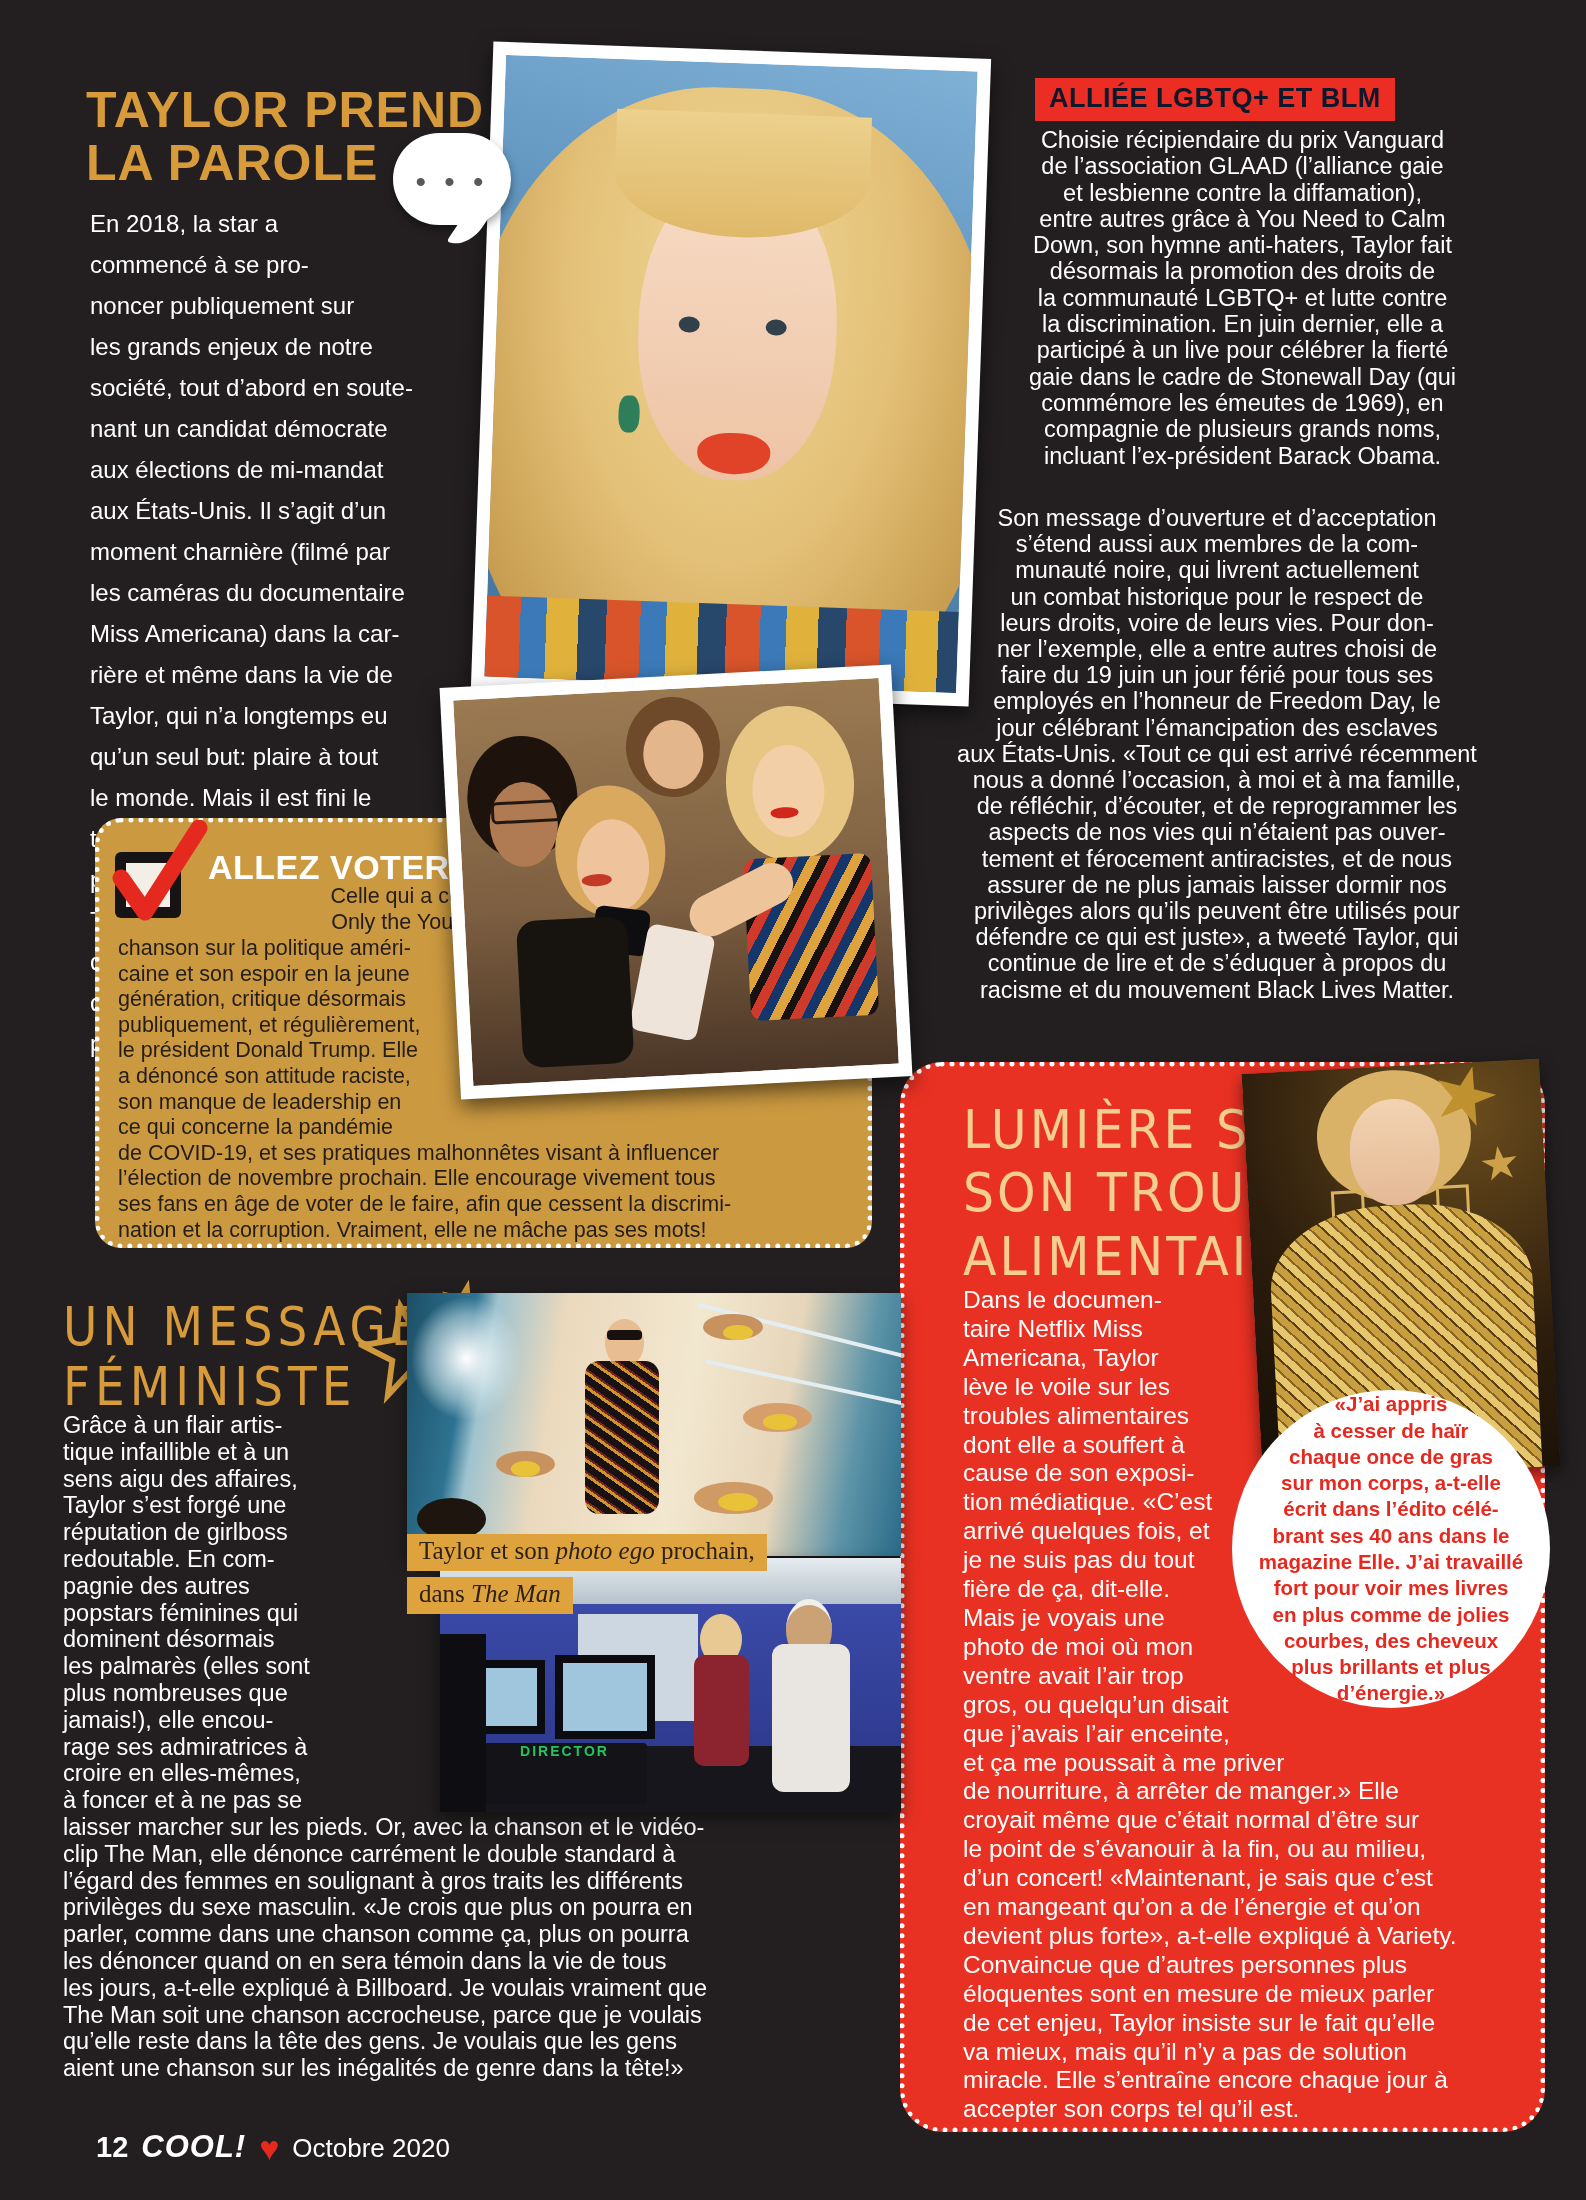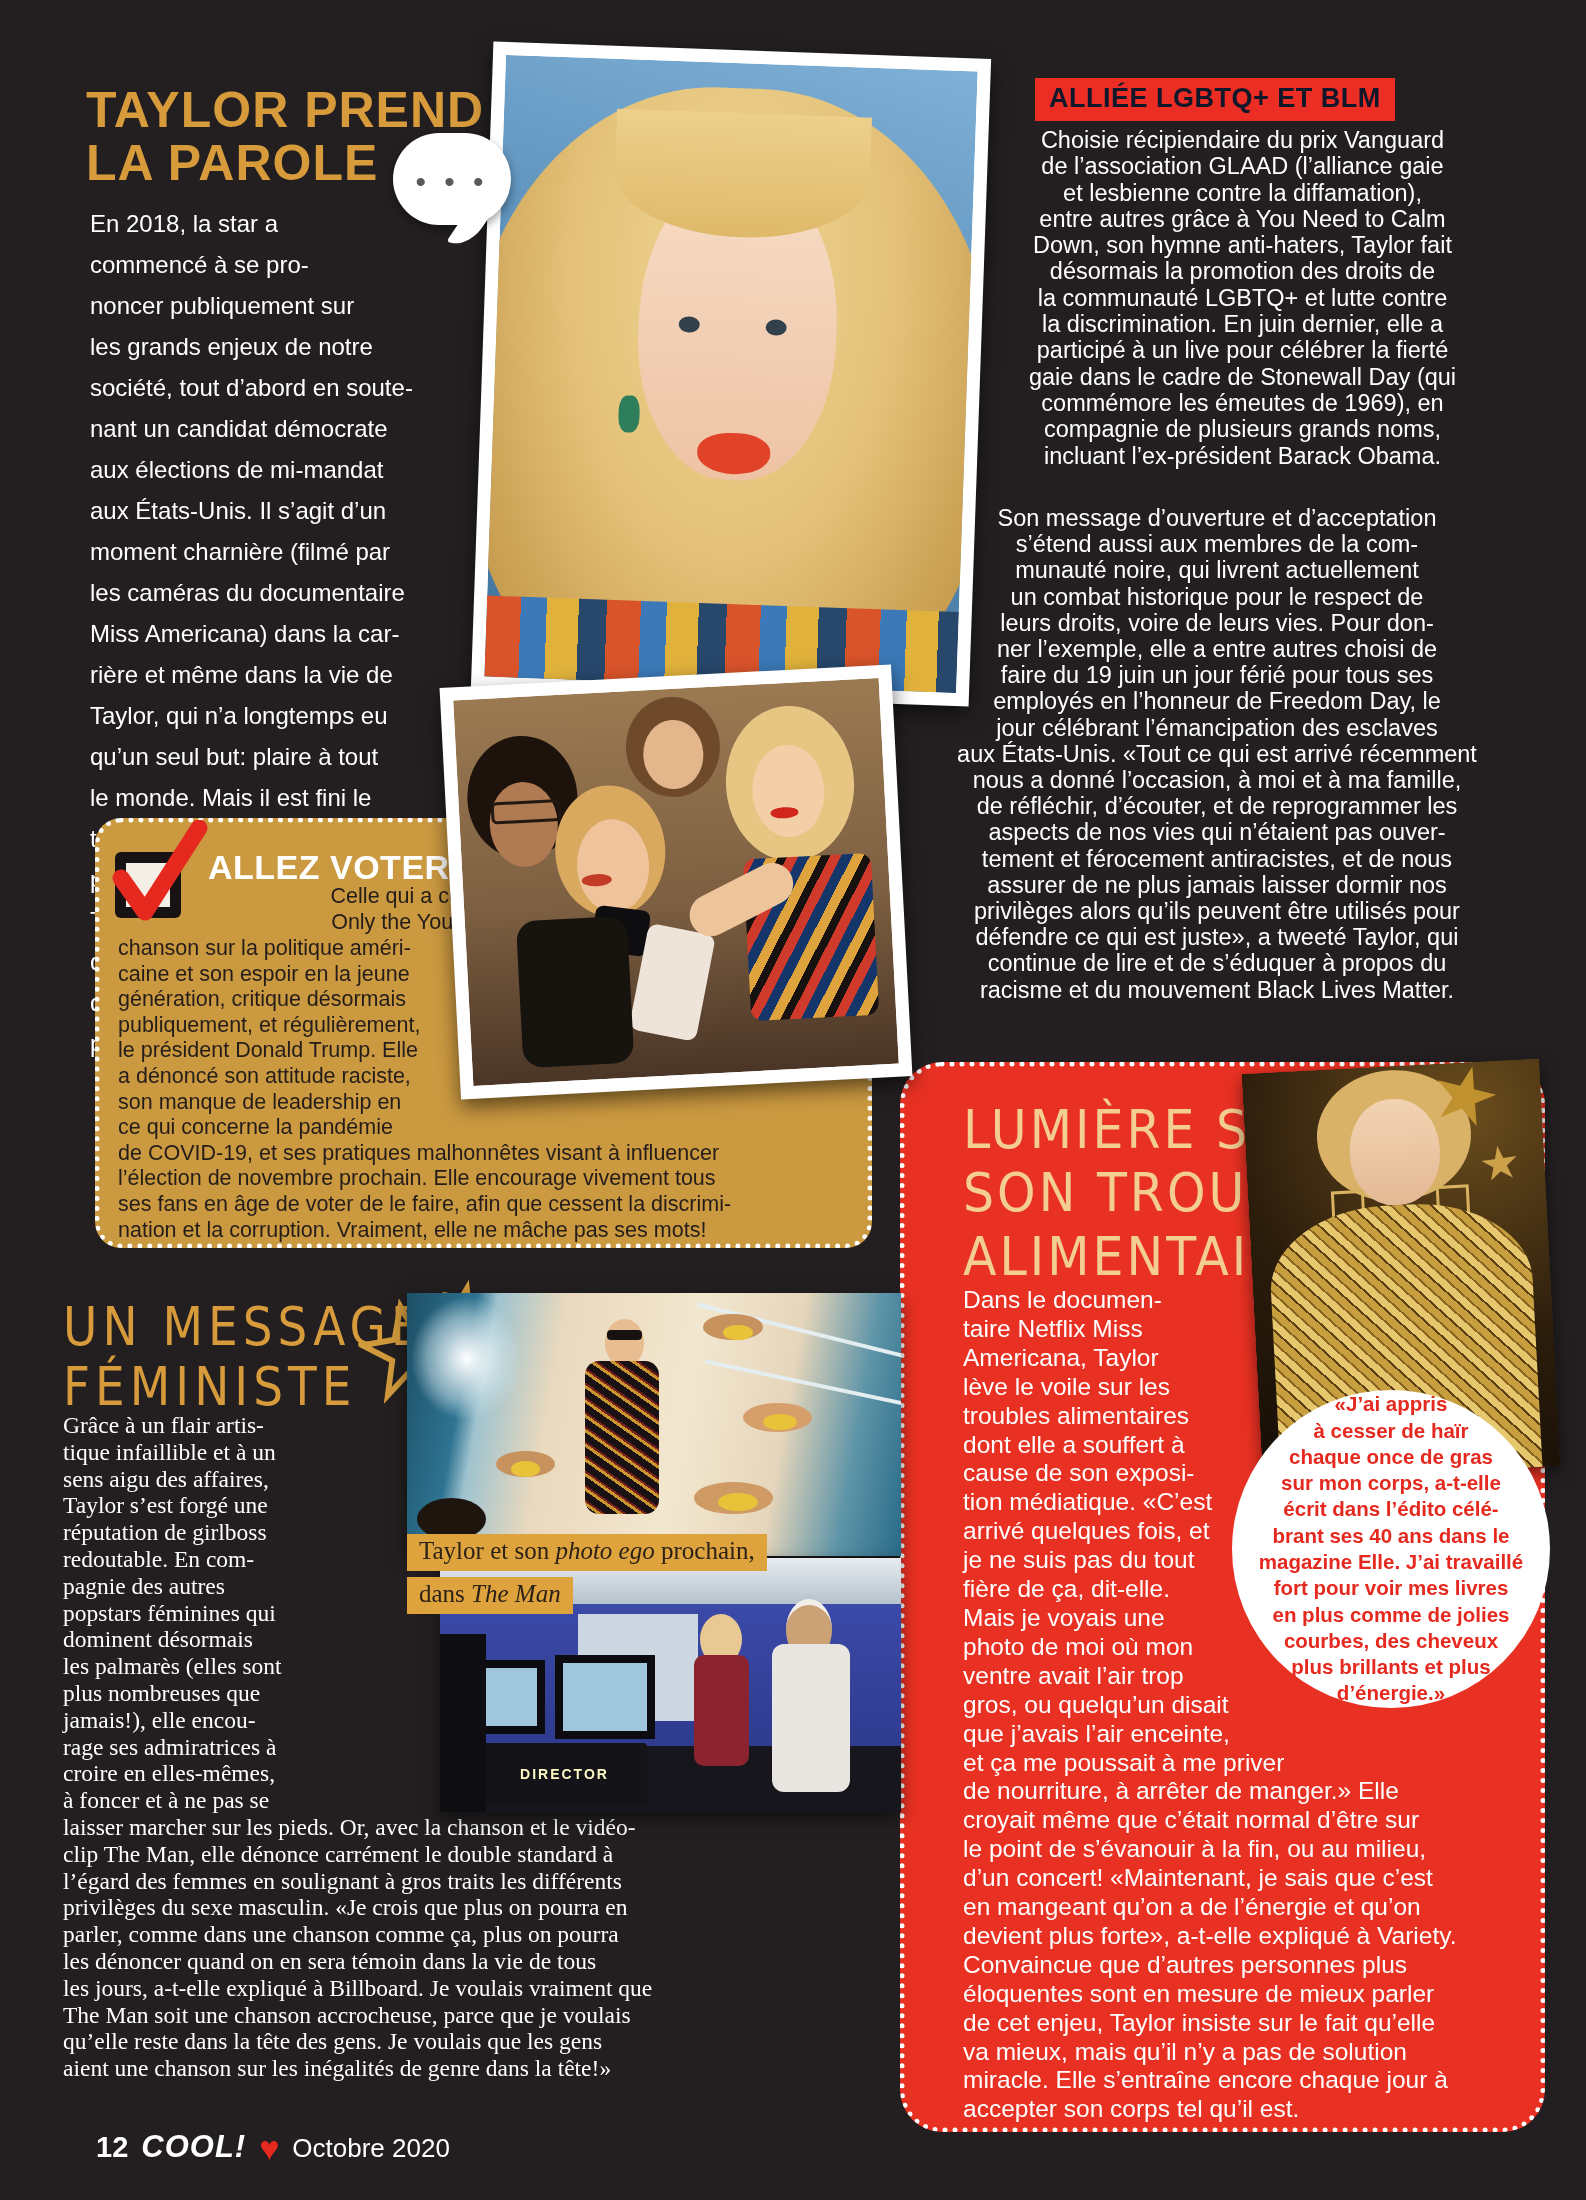--- a/index.html
+++ b/index.html
@@ -57,21 +57,21 @@
 
   
   .lgbtq-tag{left:1035px;top:78px;background:#ec2d24;color:#0f172a;font-weight:bold;font-size:27px;
              padding:5px 14px 7px;letter-spacing:.5px;z-index:4;}
   .lgbtq-para1{left:950px;top:127px;width:585px;text-align:center;font-size:23.5px;line-height:26.3px;}
   .lgbtq-para2{left:893px;top:505px;width:648px;text-align:center;font-size:23.5px;line-height:26.2px;}
 
   
   .fem-title{left:63px;top:1297px;font-size:47px;line-height:53px;color:#d79b3c;letter-spacing:5px;
              font-family:"DejaVu Sans",sans-serif;font-weight:400;transform:scaleY(1.12);transform-origin:top left;}
-  .fem-body{left:63px;top:1412px;width:848px;font-size:23.5px;line-height:26.8px;font-family:Liberation Serif, serif;}
+  .fem-body{left:63px;top:1412px;width:848px;font-size:23.5px;line-height:26.8px;}
   .star-outline{left:360px;top:1295px;z-index:2;transform:rotate(-10deg);}
   .star-solid-1{left:436px;top:1266px;font-size:62px;color:#d09a3c;z-index:2;transform:rotate(12deg);}
 
   
   .photo-boat{left:407px;top:1293px;width:494px;height:263px;z-index:2;}
   .photo-director{left:440px;top:1558px;width:461px;height:254px;z-index:2;}
   .caption-line{position:absolute;background:#dfa33e;color:#2b2117;font-family:"Liberation Serif",serif;
                 font-size:25px;padding:3px 12px 6px;z-index:5;}
   .cap1{left:407px;top:1534px;}
   .cap2{left:407px;top:1577px;}
@@ -107,21 +107,21 @@
   .sun{position:absolute;border-radius:50%;}
 
   
   .dr-ceiling{top:0;left:0;width:100%;height:18%;background:linear-gradient(180deg,#e6ecf0,#b5c2cc);}
   .dr-wall{top:18%;left:0;width:100%;height:56%;background:linear-gradient(180deg,#3b4aa8,#2e3b8f);}
   .dr-screen{left:30%;top:22%;width:26%;height:42%;background:#cdd7e2;}
   .dr-floor{bottom:0;left:0;width:100%;height:26%;background:#17161c;}
   .dr-mon{position:absolute;background:#0c0c10;border:4px solid #0c0c10;}
   .dr-mon-screen{position:absolute;inset:4px;background:#9fc6dd;}
   .dr-chairback{left:9%;bottom:3%;width:36%;height:24%;background:#141318;border-radius:4px;
-                display:flex;align-items:center;justify-content:center;color:#fef9c3;font-weight:bold;
+                display:flex;align-items:flex-start;justify-content:center;color:#22c55e;font-weight:bold;
                 font-size:14px;letter-spacing:2px;}
   .dr-p1-torso{left:55%;top:38%;width:12%;height:44%;background:#8c2430;border-radius:10px;}
   .dr-p1-head{left:56.5%;top:22%;width:9%;height:20%;border-radius:50%;background:#e8c993;}
   .dr-p2-robe{left:72%;top:34%;width:17%;height:58%;background:#e9e6e2;border-radius:12px;}
   .dr-p2-head{left:75%;top:16%;width:10%;height:22%;border-radius:50%;background:#caa275;border-top:6px solid #f2efe9;}
 
   
   .footer{left:64px;top:2126px;display:flex;align-items:baseline;gap:13px;z-index:5;}
   .footer .pagenum{font-size:29px;font-weight:bold;margin-left:32px;}
   .footer .mag{font-size:31px;font-weight:bold;font-style:italic;letter-spacing:1px;}

